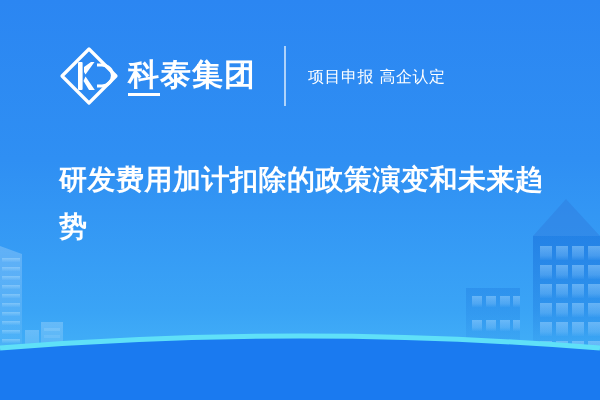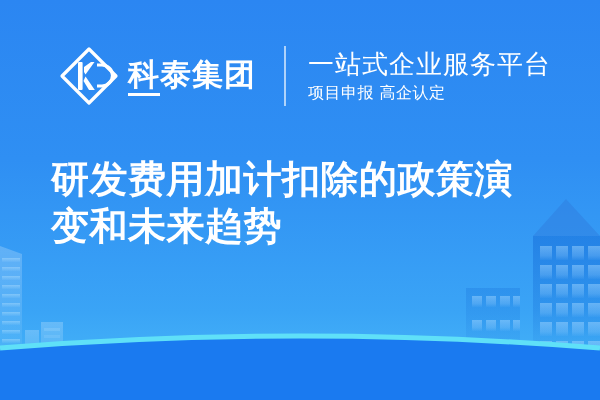--- a/index.html
+++ b/index.html
@@ -109,24 +109,24 @@
     color: #ffffff;
     letter-spacing: 0.5px;
     white-space: nowrap;
     margin-top: 2px;
     font-family: "DejaVu Sans", sans-serif;
   }
 
   
   .title {
     position: absolute;
-    left: 51px;
+    left: 59px;
     top: 156px;
     width: 500px;
-    font-size: 38px;
+    font-size: 28px;
     line-height: 47px;
     font-weight: bold;
     color: #ffffff;
     letter-spacing: 0.5px;
     font-family: "DejaVu Sans", sans-serif;
   }
 </style>
 </head>
 <body>
 
@@ -262,20 +262,19 @@
       <div class="logo-cn">科泰集团</div>
       <div class="logo-en-row">
         <span class="dash"></span>
         <span class="dash"></span>
       </div>
     </div>
 
     <div class="divider"></div>
 
     <div class="tagline">
-      <div class="tagline-main">一站式企业服务平台</div>
       <div class="tagline-sub">项目申报 高企认定</div>
     </div>
   </div>
 
   <div class="title">研发费用加计扣除的政策演变和未来趋势</div>
 
 </div>
 
 </body></html>

